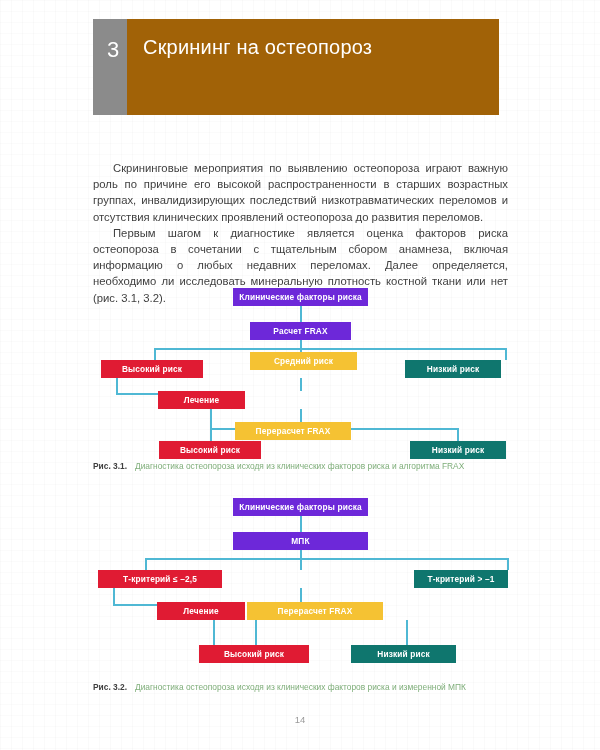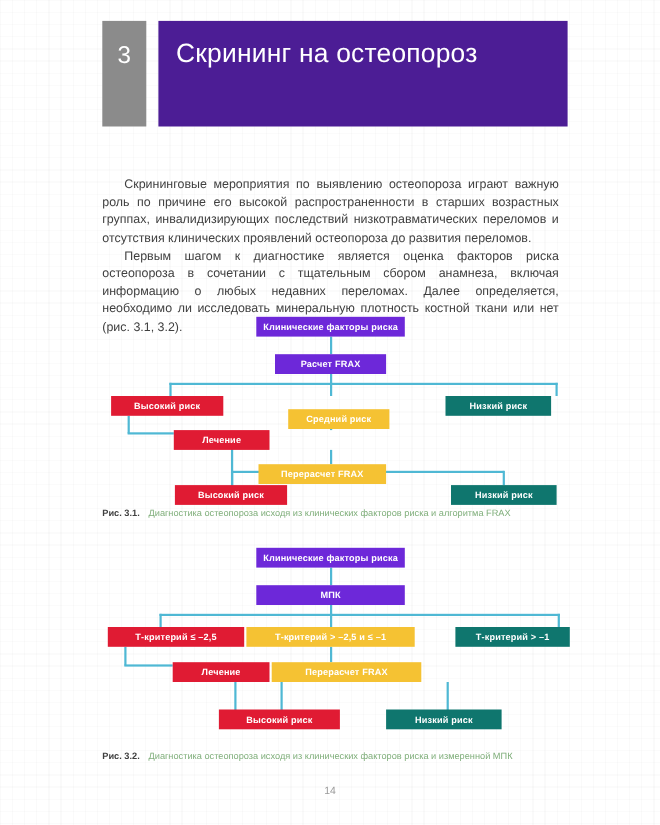--- a/index.html
+++ b/index.html
@@ -51,29 +51,29 @@
     align-items: flex-start;
     justify-content: center;
     padding-top: 20px;
     box-sizing: border-box;
     font-size: 22px;
     font-weight: 400;
     line-height: 1;
   }
   .chapter-title-block {
     position: absolute;
-    left: 51px;
+    left: 34px;
     top: 0;
     width: 372px;
     height: 96px;
-    background: #4c1d95;
+    background: #a16207;
     color: #ffffff;
     box-sizing: border-box;
     padding: 17px 0 0 16px;
-    font-size: 24px;
+    font-size: 20px;
     font-weight: 400;
     letter-spacing: 0.2px;
     line-height: 1.1;
   }
 
   
   .body-text {
     position: absolute;
     left: 93px;
     top: 160px;
@@ -203,21 +203,21 @@
       <div class="conn" style="left:364px; top:140px; width:1.5px; height:13px;"></div>
 
       <div class="conn" style="left:117px; top:114px; width:1.5px; height:40px;"></div>
 
       <div class="node blue" style="left:140px; top:0px; width:135px;">Клинические факторы риска</div>
 
       <div class="node blue" style="left:157px; top:34px; width:101px;">Расчет FRAX</div>
 
       <div class="node red" style="left:8px; top:72px; width:102px;">Высокий риск</div>
 
-      <div class="node yellow" style="left:157px; top:84px; width:92px;margin-left:12px;">Средний риск</div>
+      <div class="node yellow" style="left:157px; top:64px; width:107px;">Средний риск</div>
 
       <div class="node green" style="left:312px; top:72px; width:96px;">Низкий риск</div>
 
       <div class="node red" style="left:65px; top:103px; width:87px;">Лечение</div>
 
 
       <div class="node yellow" style="left:142px; top:134px; width:116px;">Перерасчет FRAX</div>
 
       <div class="node red" style="left:66px; top:153px; width:102px;">Высокий риск</div>
 
@@ -249,23 +249,22 @@
 
       <div class="conn" style="left:162px; top:122px; width:1.5px; height:35px;"></div>
       <div class="conn" style="left:313px; top:122px; width:1.5px; height:35px;"></div>
 
       <div class="node blue" style="left:140px; top:0px; width:135px;">Клинические факторы риска</div>
 
       <div class="node blue" style="left:140px; top:34px; width:135px;">МПК</div>
 
       <div class="node red" style="left:5px; top:72px; width:124px;">Т-критерий ≤ –2,5</div>
 
-      <div class="node yellow" style="left:131px; top:72px; width:153px;">Т-критерий &gt; –2,5 и ≤ –1</div>
-
-      <div class="node green" style="left:321px; top:72px; width:104px;">Т-критерий &gt; –1</div>
+
+      <div class="node green" style="left:321px; top:72px; width:94px;">Т-критерий &gt; –1</div>
 
       <div class="node red" style="left:64px; top:104px; width:88px;">Лечение</div>
 
       <div class="node yellow" style="left:154px; top:104px; width:136px;">Перерасчет FRAX</div>
 
       <div class="node red" style="left:106px; top:147px; width:110px;">Высокий риск</div>
 
       <div class="node green" style="left:258px; top:147px; width:105px;">Низкий риск</div>
     </div>
   </div>

